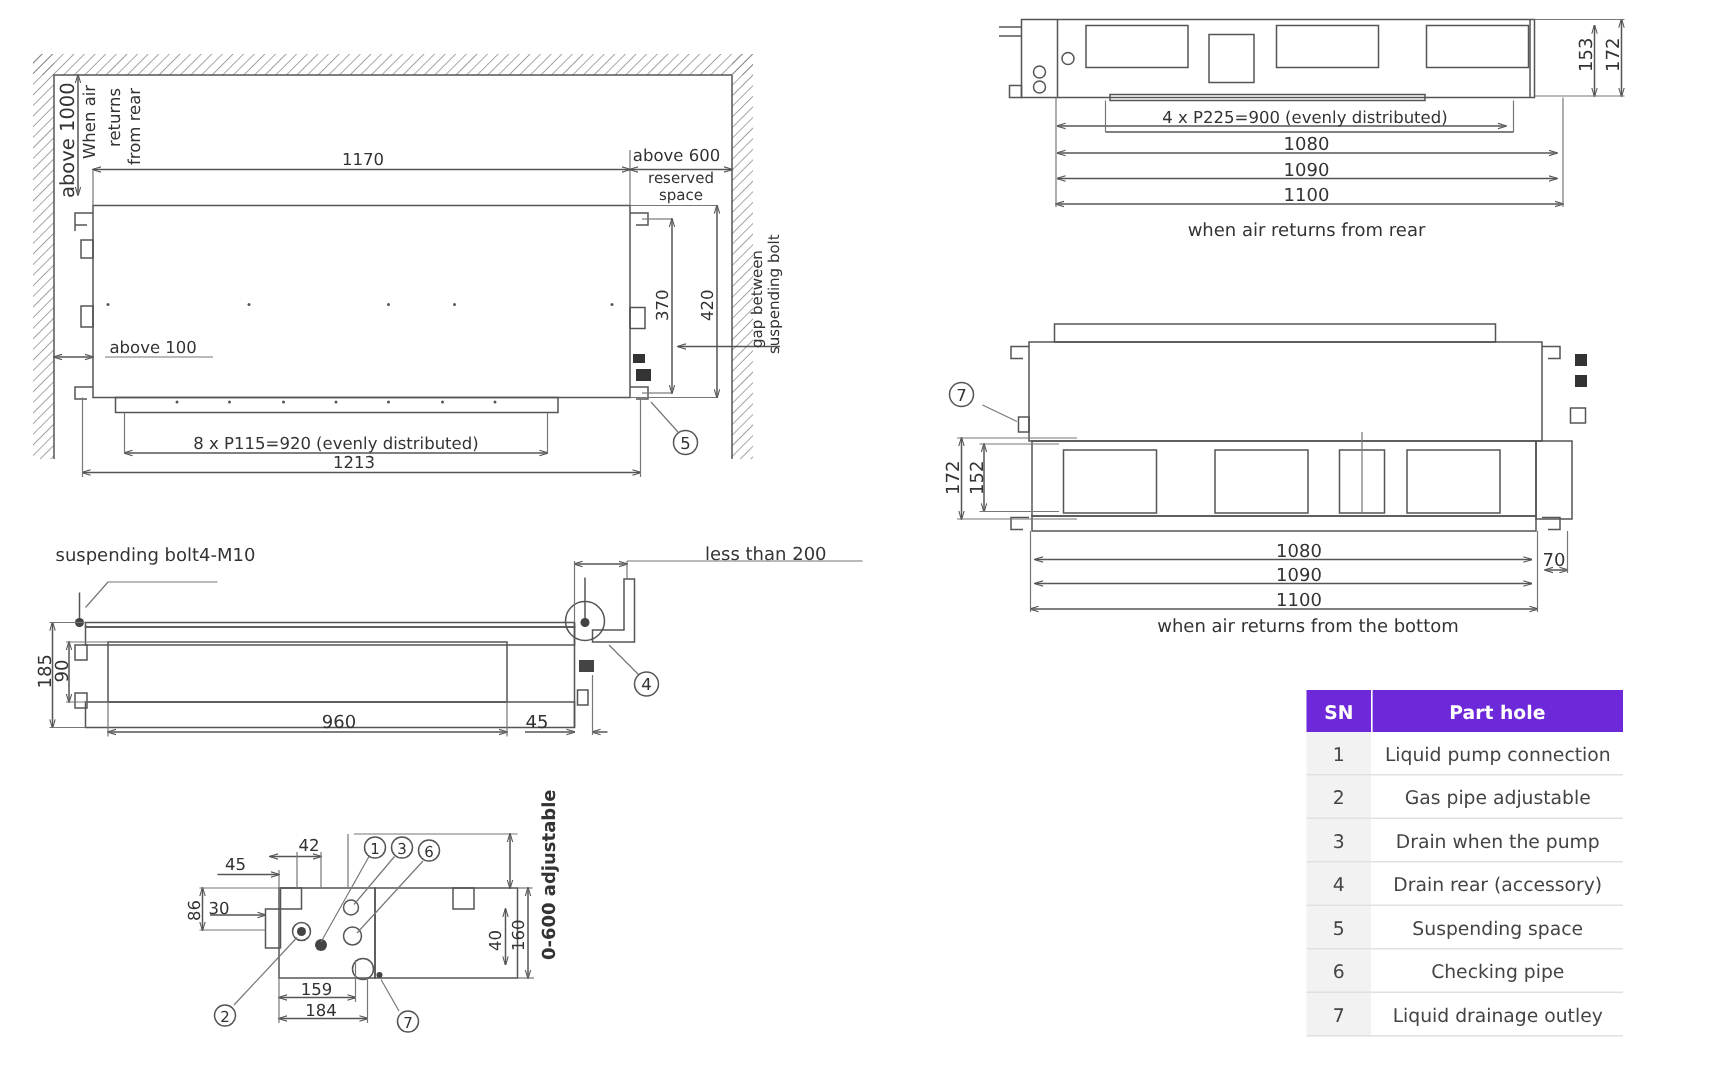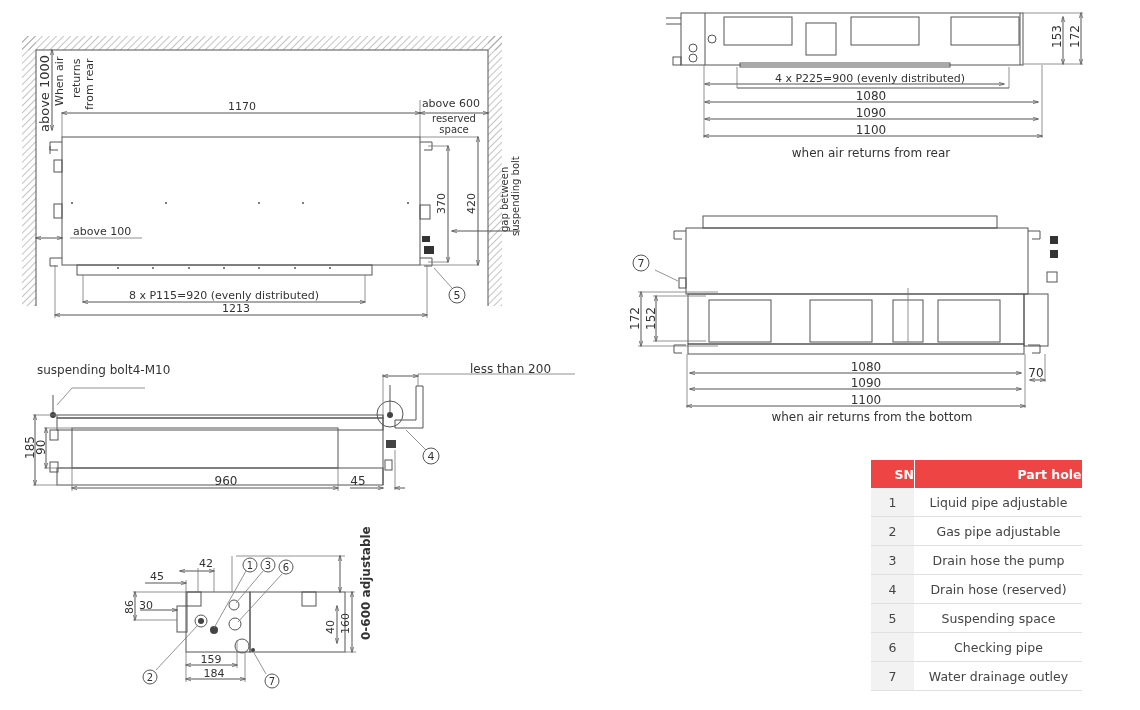--- a/index.html
+++ b/index.html
@@ -3,21 +3,21 @@
 <meta charset="utf-8">
 <style>
   html,body{margin:0;padding:0;background:#fff;}
   body{width:1140px;height:710px;position:relative;overflow:hidden;font-family:"DejaVu Sans",sans-serif;color:#333;}
   svg{position:absolute;left:0;top:0;}
   .t{font-family:"DejaVu Sans",sans-serif;fill:#333;}
   .ln{stroke:#555;stroke-width:1;fill:none;}
   .lt{stroke:#777;stroke-width:0.8;fill:none;}
   .wall{fill:url(#hatch);}
   table.parts{position:absolute;left:871px;top:460px;border-collapse:collapse;font-family:"DejaVu Sans",sans-serif;font-size:12.5px;color:#444;}
-  table.parts th{background:#ef4444;color:#fff;font-weight:bold;height:28px;padding:0;border-right:1px solid #fff;text-align:right;}
+  table.parts th{background:#6d28d9;color:#fff;font-weight:bold;height:28px;padding:0;border-right:1px solid #fff;}
   table.parts td{height:28px;padding:0;text-align:center;border-bottom:1px solid #e0e0e0;}
   table.parts td.sn{width:43px;background:#f2f2f2;border-right:1px solid #fff;}
   table.parts td.nm{width:167px;}
 </style>
 </head>
 <body>
 
 <svg width="1140" height="710" viewBox="0 0 1140 710">
   <defs>
     <pattern id="hatch" width="5" height="5" patternUnits="userSpaceOnUse" patternTransform="rotate(45)">
@@ -305,40 +305,40 @@
 <table class="parts">
   <thead>
     <tr>
       <th>SN</th>
       <th>Part hole</th>
     </tr>
   </thead>
   <tbody>
     <tr>
         <td class="sn">1</td>
-        <td class="nm">Liquid pipe adjustable</td>
+        <td class="nm">Liquid pump connection</td>
       </tr>
     <tr>
         <td class="sn">2</td>
         <td class="nm">Gas pipe adjustable</td>
       </tr>
     <tr>
         <td class="sn">3</td>
-        <td class="nm">Drain hose the pump</td>
+        <td class="nm">Drain when the pump</td>
       </tr>
     <tr>
         <td class="sn">4</td>
-        <td class="nm">Drain hose (reserved)</td>
+        <td class="nm">Drain rear (accessory)</td>
       </tr>
     <tr>
         <td class="sn">5</td>
         <td class="nm">Suspending space</td>
       </tr>
     <tr>
         <td class="sn">6</td>
         <td class="nm">Checking pipe</td>
       </tr>
     <tr>
         <td class="sn">7</td>
-        <td class="nm">Water drainage outley</td>
+        <td class="nm">Liquid drainage outley</td>
       </tr>
   </tbody>
 </table>
 
 </body></html>

